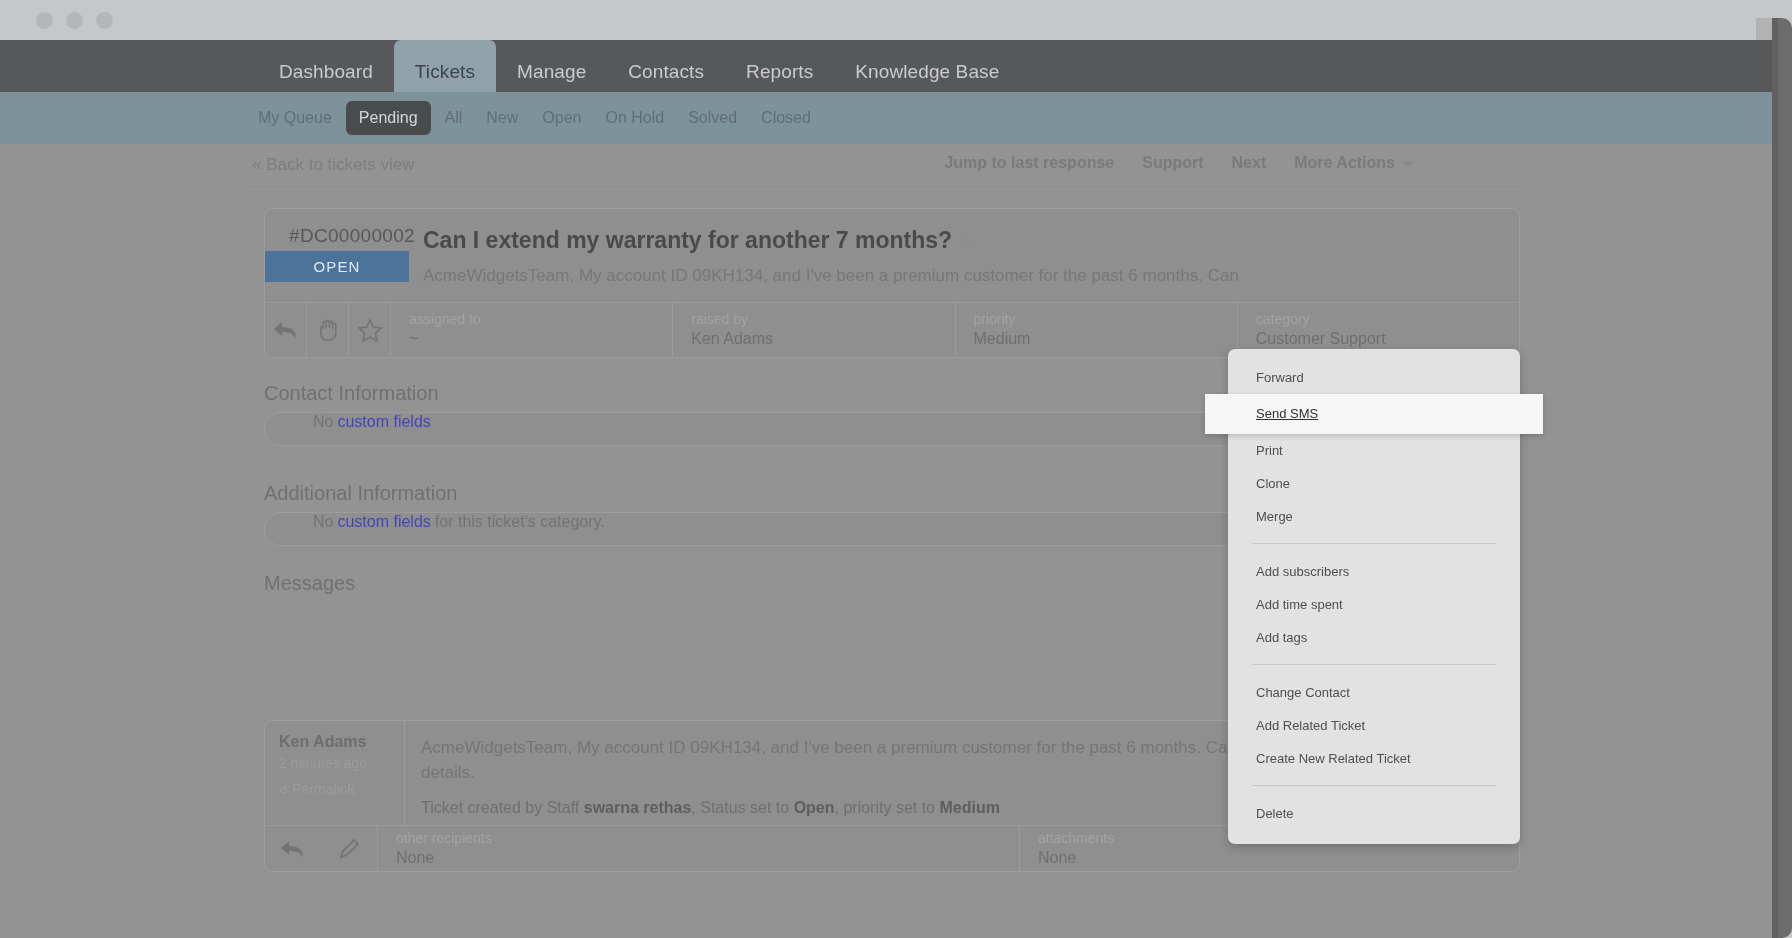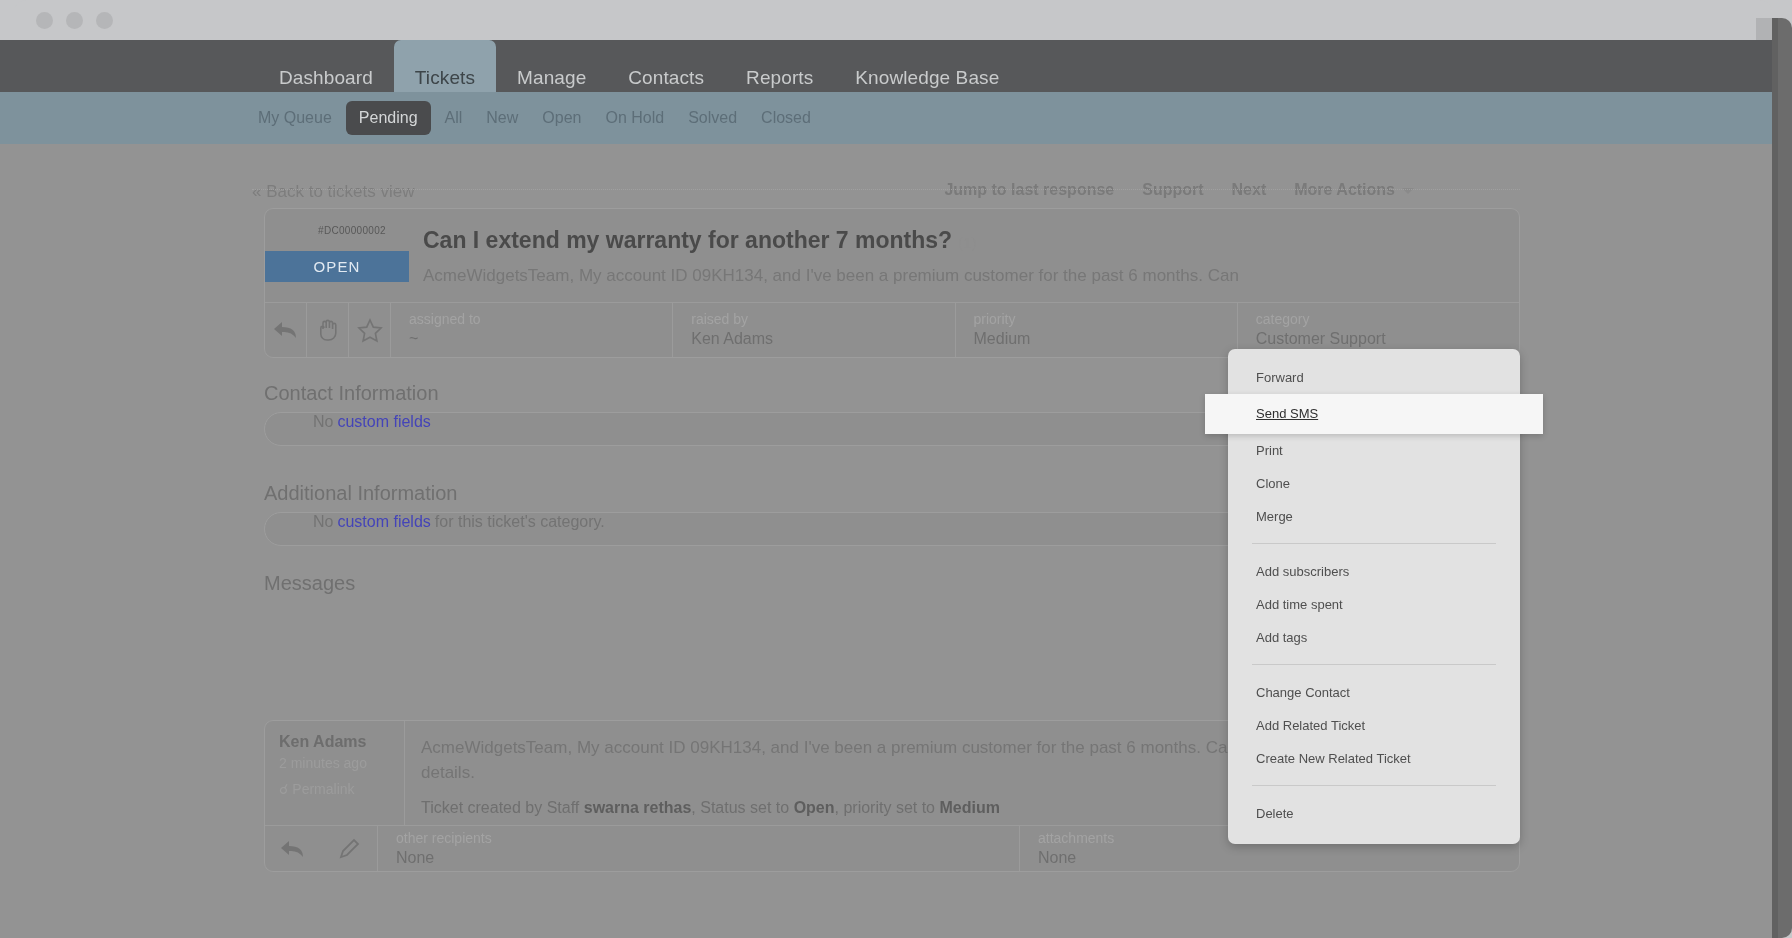--- a/index.html
+++ b/index.html
@@ -54,21 +54,21 @@
 
   
   .mainnav {
     position: absolute;
     left: 0; top: 0;
     width: 1772px; height: 52px;
     background: #57585a;
   }
   .mainnav-inner { position: absolute; left: 258px; top: 0; display: flex; align-items: flex-end; height: 52px; }
   .navtab {
-    padding: 12px 21px;
+    padding: 6px 21px;
     height: 52px;
     line-height: 52px;
     font-size: 19px;
     color: #c9cbcc;
     letter-spacing: .1px;
     white-space: nowrap;
     cursor: pointer;
   }
   .navtab.active {
     background: #8fa2ac;
@@ -107,21 +107,21 @@
     position: absolute;
     left: 0; top: 104px;
     width: 1772px; height: 794px;
     background: #939393;
   }
 
   
   .toolbar {
     position: absolute;
     left: 0; top: 0;
-    width: 1772px; height: 42px; margin-top: 27px;
+    width: 1772px; height: 42px;
   }
   .back-link {
     position: absolute;
     left: 252px; top: 11px;
     font-size: 17px;
     color: #7d7d7d;
     cursor: pointer;
     white-space: nowrap;
   }
   .toolbar-right {
@@ -160,21 +160,21 @@
     background: #8f8f8f;
     border: 1px solid #9d9d9d;
     border-radius: 9px;
   }
 
   
   #ticket-card { left: 264px; top: 64px; width: 1256px; height: 150px; }
   .tid {
     position: absolute; left: 16px; top: 16px;
     width: 142px; text-align: center;
-    font-size: 10px; color: #585858; letter-spacing: .3px;
+    font-size: 19px; color: #585858; letter-spacing: .3px;
   }
   .status-chip {
     position: absolute; left: 0px; top: 42px;
     width: 144px; height: 31px; line-height: 31px;
     background: #4c7399; color: #e2eaf2;
     text-align: center; font-size: 15px; letter-spacing: 1.1px;
   }
   .t-subject {
     position: absolute; left: 158px; top: 18px;
     font-size: 23px; font-weight: bold; color: #4a4a4a;

